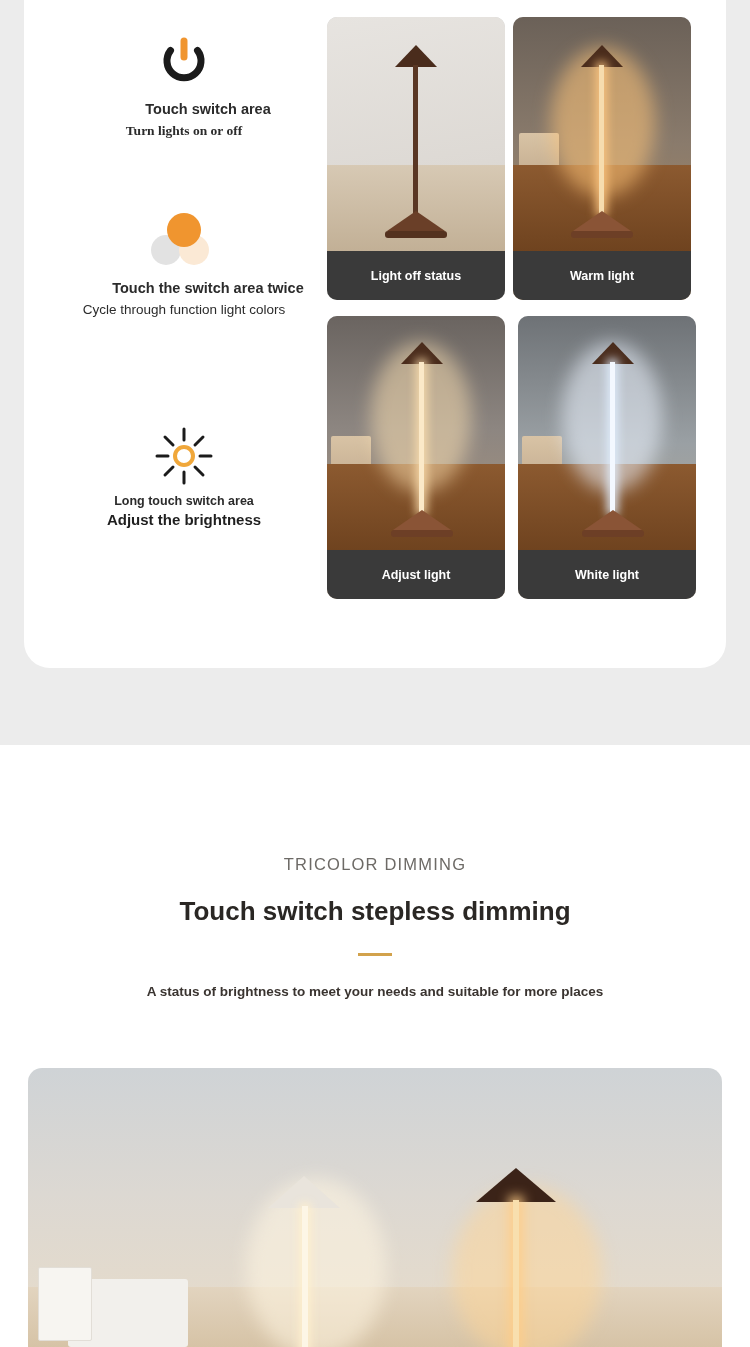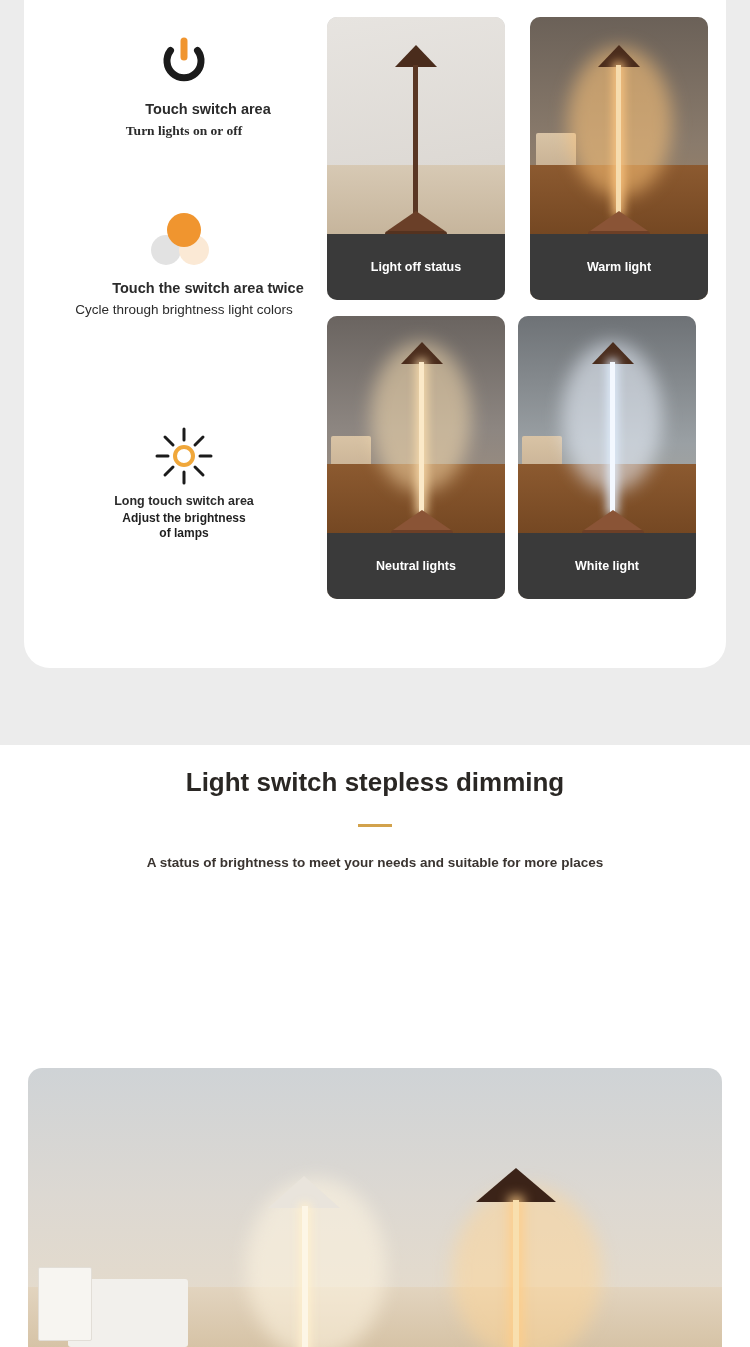--- a/index.html
+++ b/index.html
@@ -73,21 +73,21 @@
     line-height: 1.7;
     font-family: Liberation Serif, serif;
   }
   .feat-3 .line-small {
     font-size: 12.5px;
     color: #2b2b2b;
     font-weight: bold;
     line-height: 1.5;
   }
   .feat-3 .line-big {
-    font-size: 12px;
+    font-size: 15px;
     color: #1f1f1f;
     font-weight: bold;
     line-height: 1.25;
   }
 
   
   .circles { position: relative; width: 66px; height: 56px; }
   .circles span { position: absolute; display: block; border-radius: 50%; }
   .c-orange { width: 34px; height: 34px; background: #f0952f; left: 16px; top: 0px; }
   .c-grey   { width: 30px; height: 30px; background: #e2e2e2; left: 0px;  top: 22px; }
@@ -103,29 +103,29 @@
   }
   .thumb {
     position: absolute;
     width: 178px;
     height: 283px;
     border-radius: 10px;
     overflow: hidden;
     background: #cfcfcf;
   }
   .t1 { left: 0px;   top: 0px; }
-  .t2 { left: 203px; top: 0px; padding-left: 40px; }
+  .t2 { left: 186px; top: 0px; padding-left: 40px; }
   .t3 { left: 0px;   top: 299px; }
   .t4 { left: 191px; top: 299px; }
 
   .thumb .scene { position: absolute; inset: 0; }
   .caption-bar {
     position: absolute;
     left: 0; right: 0; bottom: 0;
-    height: 66px;
+    height: 49px;
     background: #3a3a3a;
     color: #ffffff;
     font-size: 12.5px;
     font-weight: bold;
     display: flex;
     align-items: center;
     justify-content: center;
     z-index: 9;
   }
 
@@ -265,42 +265,41 @@
 
         <div class="feat feat-2">
           <div class="icon-wrap">
             <div class="circles">
               <span class="c-grey"></span>
               <span class="c-cream"></span>
               <span class="c-orange"></span>
             </div>
           </div>
           <div class="feat-title">Touch the switch area twice</div>
-          <div class="feat-sub">Cycle through brightness light colors</div>
+          <div class="feat-sub">Cycle through function light colors</div>
         </div>
 
         <div class="feat feat-3">
           <div class="icon-wrap">
             <svg width="62" height="62" viewBox="0 0 62 62" aria-hidden="true">
               <circle cx="31" cy="31" r="9" fill="none" stroke="#f0a73a" stroke-width="4"></circle>
               <g stroke="#1b1b1b" stroke-width="3" stroke-linecap="round">
                 <line x1="31" y1="4" x2="31" y2="15"></line>
                 <line x1="31" y1="47" x2="31" y2="58"></line>
                 <line x1="4" y1="31" x2="15" y2="31"></line>
                 <line x1="47" y1="31" x2="58" y2="31"></line>
                 <line x1="12" y1="12" x2="20" y2="20"></line>
                 <line x1="42" y1="42" x2="50" y2="50"></line>
                 <line x1="50" y1="12" x2="42" y2="20"></line>
                 <line x1="20" y1="42" x2="12" y2="50"></line>
               </g>
             </svg>
           </div>
           <div class="line-small">Long touch switch area</div>
           <div class="line-big">Adjust the brightness</div>
-          <div class="line-big">of lamps</div>
         </div>
 
       </div>
 
       <div class="img-grid">
 
         <div class="thumb t1">
           <div class="scene bg-off">
             <div class="floor floor-off"></div>
             <div class="lamp" style="left:64px; top:28px; width:50px; height:206px;">
@@ -333,21 +332,21 @@
             <div class="shelf" style="left:4px; top:120px; height:76px;"></div>
             <div class="floor floor-wood"></div>
             <div class="glow" style="left:44px; top:26px; width:100px; height:150px; background:rgba(255,228,180,.5);"></div>
             <div class="lamp" style="left:70px; top:26px; width:50px; height:212px;">
               <div class="shade" style="left:4px; top:0;"></div>
               <div class="pole" style="left:22px; top:20px; height:150px; background:#fbe9c8; box-shadow:0 0 10px 3px rgba(255,225,175,.85);"></div>
               <div class="base" style="left:-4px; top:168px; border-bottom-color:#8a5436;"></div>
               <div class="plinth" style="left:-6px; top:188px; width:62px; background:#6d3f26;"></div>
             </div>
           </div>
-          <div class="caption-bar">Neutral lights</div>
+          <div class="caption-bar">Adjust light</div>
         </div>
 
         <div class="thumb t4">
           <div class="scene bg-white">
             <div class="shelf" style="left:4px; top:120px; height:76px;"></div>
             <div class="floor floor-wood"></div>
             <div class="glow" style="left:44px; top:26px; width:100px; height:150px; background:rgba(236,244,255,.55);"></div>
             <div class="lamp" style="left:70px; top:26px; width:50px; height:212px;">
               <div class="shade" style="left:4px; top:0;"></div>
               <div class="pole" style="left:22px; top:20px; height:150px; background:#f3f8ff; box-shadow:0 0 10px 3px rgba(225,240,255,.9);"></div>
@@ -356,21 +355,22 @@
             </div>
           </div>
           <div class="caption-bar">White light</div>
         </div>
 
       </div>
     </div>
   </section>
 
   <section class="section-dimming">
-    <h2 class="headline">Light switch stepless dimming</h2>
+    <div class="eyebrow">TRICOLOR DIMMING</div>
+    <h2 class="headline">Touch switch stepless dimming</h2>
     <div class="divider"></div>
     <div class="subline">A status of brightness to meet your needs and suitable for more places</div>
 
     <div class="hero">
       <div class="hero-floor"></div>
       <div class="hero-books"></div>
       <div class="hero-book2"></div>
 
       <div class="glow" style="left:218px; top:110px; width:140px; height:180px; background:rgba(255,246,226,.55);"></div>
       <div class="lamp" style="left:248px; top:108px; width:60px; height:180px;">

